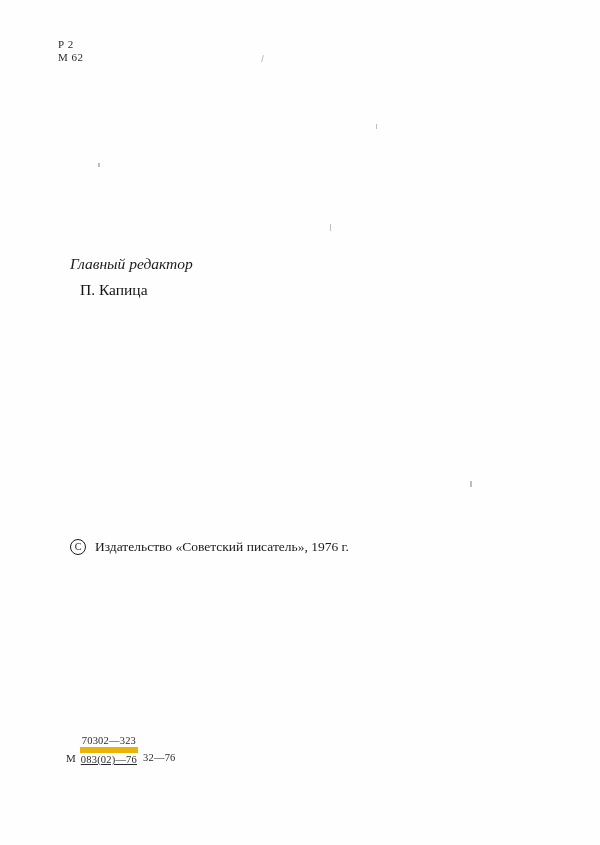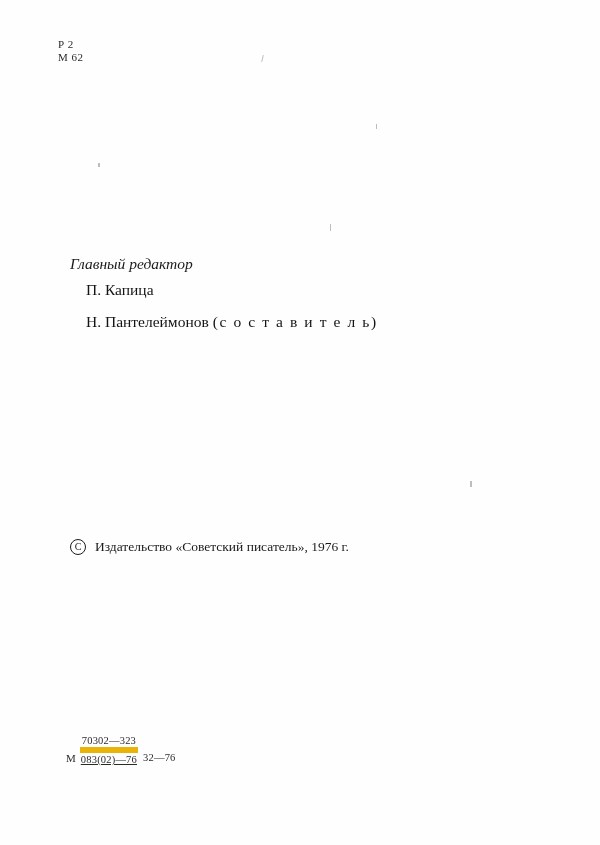--- a/index.html
+++ b/index.html
@@ -42,21 +42,21 @@
   .role {
     font-style: italic;
     font-size: 15.5px;
     line-height: 20px;
     margin: 9px 0 6px 0;
     color: #1b1b1b;
   }
   .person {
     font-size: 15.5px;
     line-height: 20px;
-    margin: 0 0 12px 16px;
+    margin: 0 0 12px 10px;
     color: #141414;
   }
   .person.tight { margin-bottom: 11px; }
   .role.second { margin-top: 20px; }
   .spaced {
     letter-spacing: 1.6px;
   }
 
   
   .copyright {
@@ -139,23 +139,20 @@
   <div class="cat-code">
     <div class="line">Р 2</div>
     <div class="line">М 62</div>
   </div>
 
   <div class="edit-block">
     <p class="role">Главный редактор</p>
     <p class="person">П. Капица</p>
 
 
-    <p class="person tight">
-      <span>Н. Пантелеймонов </span><span class="spaced">(с о с т а в и т е л ь)</span>
-    </p>
   </div>
 
   <div class="copyright">
     <span class="c-mark">C</span>
     <span>Издательство «Советский писатель», 1976 г.</span>
   </div>
 
   <div class="print-code">
     <span class="mletter">М</span>
     <span class="fraction">

